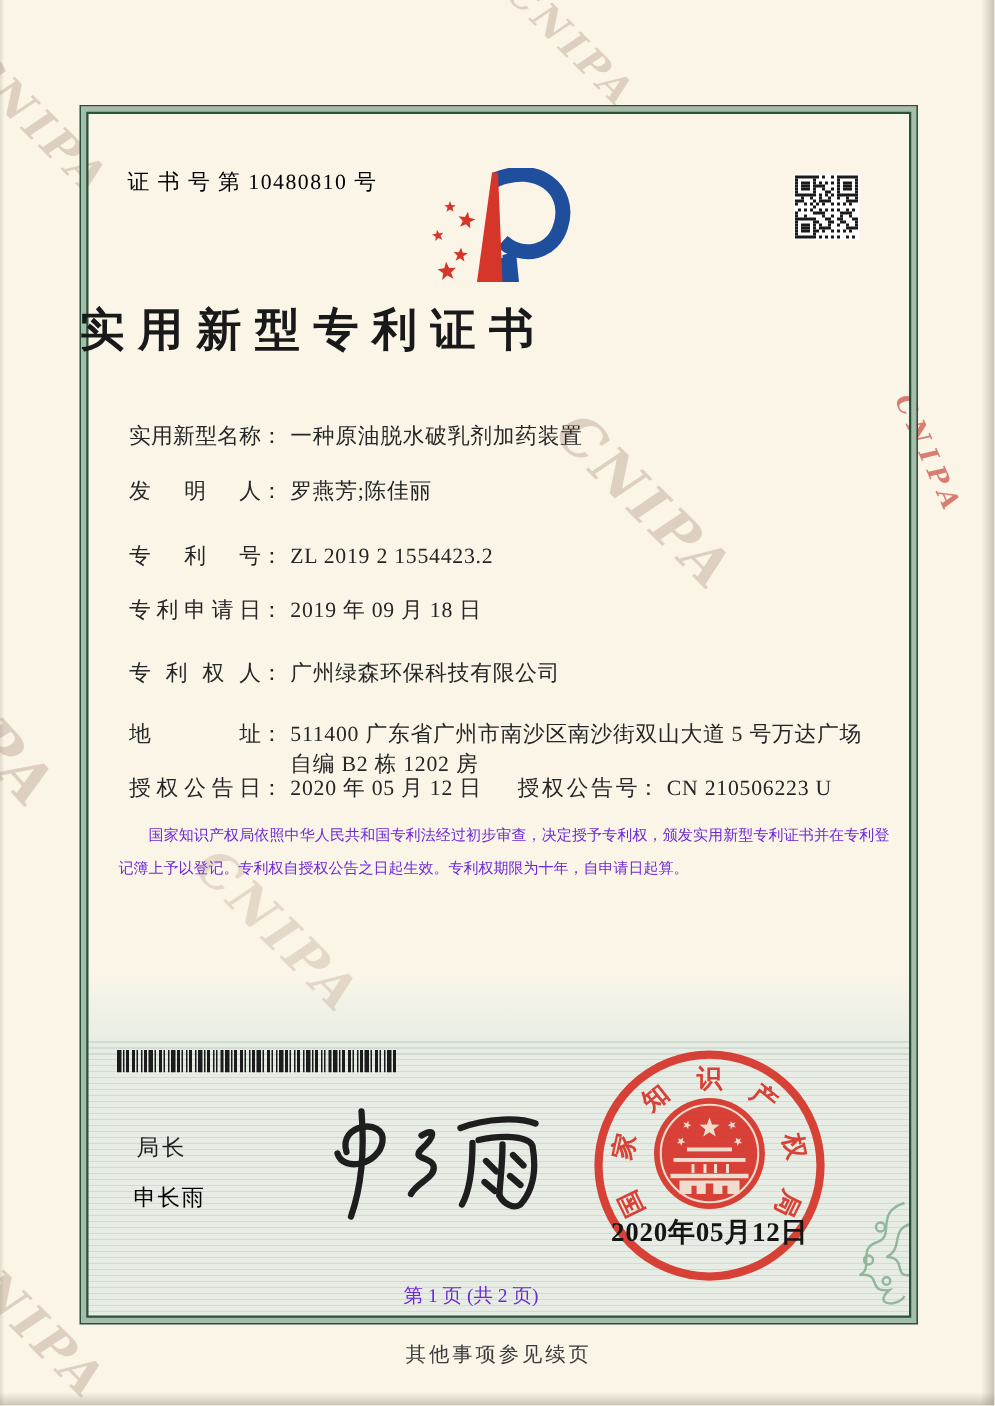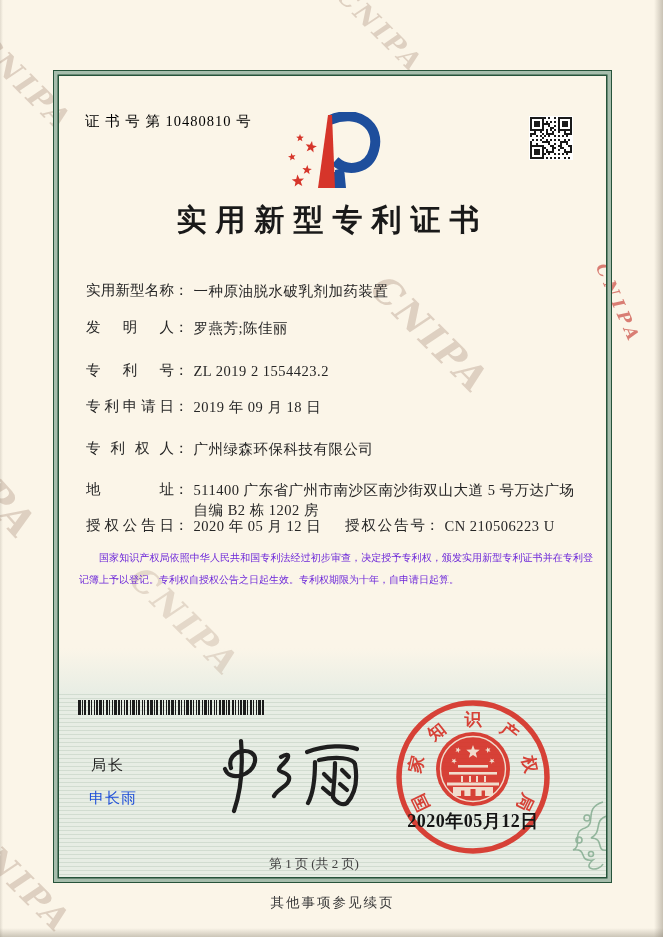--- a/index.html
+++ b/index.html
@@ -23,50 +23,50 @@
   .wm3{left:393px;top:266px;font-size:37px;transform:rotate(45deg);}
   .wm4{left:-60px;top:398px;font-size:40px;transform:rotate(48deg);}
   .wm5{left:150px;top:558px;font-size:34px;transform:rotate(45deg);color:rgba(176,148,128,0.30);}
   .wm6{left:-16px;top:818px;font-size:33px;transform:rotate(45deg);}
   .wm-red{left:610px;top:260px;font-size:17px;transform:rotate(66deg);letter-spacing:5px;
       color:rgba(196,52,44,0.62);font-style:italic;}
   
   .cert-no{position:absolute;left:85px;top:112px;z-index:4;font-size:14.5px;color:#000000;letter-spacing:1px;}
   .logo{position:absolute;left:288px;top:112px;width:96px;height:82px;z-index:4;}
   .qr{position:absolute;left:529px;top:116px;width:44px;height:44px;z-index:4;}
-  .title{position:absolute;left:53px;top:200px;width:559px;text-align:center;z-index:4;
+  .title{position:absolute;left:53px;top:200px;width:559px;z-index:4;
          font-size:30px;font-weight:700;letter-spacing:9px;color:#191919;}
   
   .frow{position:absolute;left:86px;z-index:4;font-size:14.5px;color:#262626;white-space:nowrap;}
   .flabel{display:inline-block;width:88px;text-align:justify;text-align-last:justify;vertical-align:top;}
   .fcolon{display:inline-block;vertical-align:top;margin-right:5px;}
   .fvalue{display:inline-block;vertical-align:top;letter-spacing:0.5px;max-width:410px;white-space:normal;line-height:20px;}
   .row-name{top:281px}.row-inv{top:318px}.row-pat{top:361px}.row-fil{top:397px}
   .row-own{top:439px}.row-addr{top:480px}.row-grant{top:516px}
   .grant2{position:absolute;left:345px;top:516px;z-index:4;font-size:14.5px;white-space:nowrap;color:#262626;}
   .grant2 .flabel{width:80px;}
   
   .body-text{position:absolute;left:79px;top:547px;width:514px;z-index:4;
         font-size:10px;line-height:21.5px;color:#6d28d9;text-align:justify;}
   .body-text p{margin:0;text-indent:2em;}
   
   .barcode{position:absolute;left:78px;top:700px;z-index:4;}
   
   .sig-title{position:absolute;left:91px;top:756px;z-index:4;font-family:"Liberation Sans","DejaVu Sans",sans-serif;
         font-size:15px;font-weight:500;color:#1f1f1f;letter-spacing:2px;}
   .sig-name{position:absolute;left:89px;top:789px;z-index:4;font-family:"Liberation Sans","DejaVu Sans",sans-serif;
-        font-size:15px;font-weight:500;color:#1d4ed8;letter-spacing:1px;}
+        font-size:15px;font-weight:500;color:#000000;letter-spacing:1px;}
   .sig-hand{position:absolute;left:205px;top:736px;z-index:4;}
   
   .seal{position:absolute;left:394px;top:698px;width:158px;height:158px;z-index:5;opacity:0.93;}
   .seal-date{position:absolute;left:400px;top:809px;width:146px;text-align:center;z-index:6;
         font-size:18px;font-weight:600;color:#151515;letter-spacing:0.5px;}
   .flourish{position:absolute;left:563px;top:798px;z-index:2;}
   
-  .page-num{position:absolute;left:53px;top:855px;width:522px;text-align:center;z-index:4;font-size:13px;color:#404040;}
+  .page-num{position:absolute;left:53px;top:855px;width:522px;text-align:center;z-index:4;font-size:13px;color:#6d28d9;}
   .footer-note{position:absolute;left:53px;top:894px;width:559px;text-align:center;z-index:4;
         font-size:13.5px;color:#3a3a3a;letter-spacing:2px;}
   
   .edge-r{position:absolute;right:0;top:0;bottom:0;width:9px;z-index:9;
         background:linear-gradient(90deg,rgba(125,118,104,0) 0,rgba(125,118,104,0.40) 100%);}
   .edge-b{position:absolute;left:0;right:0;bottom:0;height:9px;z-index:9;
         background:linear-gradient(180deg,rgba(125,118,104,0) 0,rgba(125,118,104,0.38) 100%);}
   .edge-l{position:absolute;left:0;top:0;bottom:0;width:3px;z-index:9;
         background:linear-gradient(270deg,rgba(125,118,104,0) 0,rgba(125,118,104,0.20) 100%);}
 </style>

